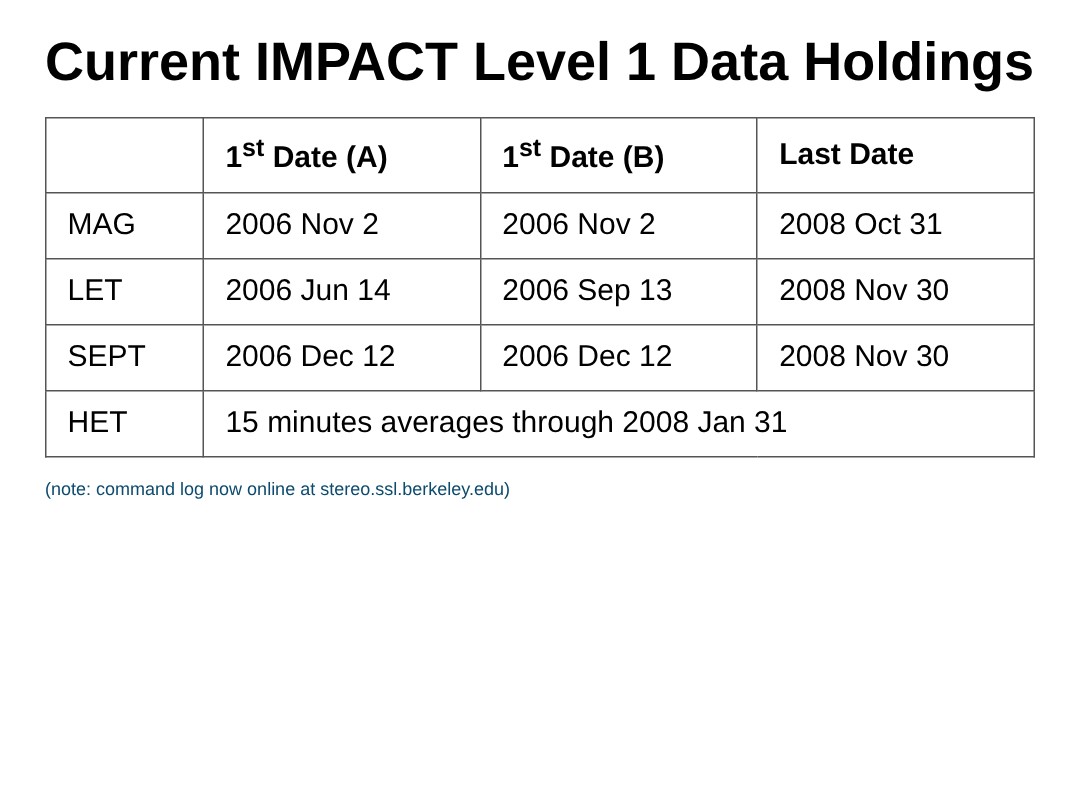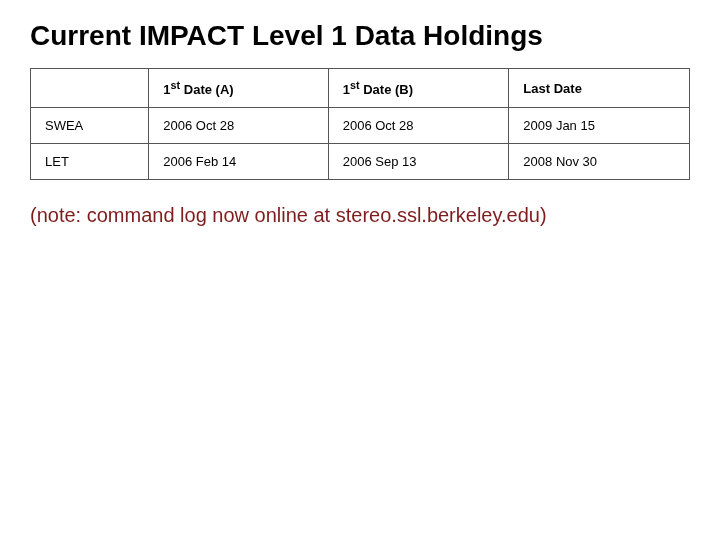--- a/index.html
+++ b/index.html
@@ -4,74 +4,84 @@
   <style>
     * { box-sizing: border-box; margin: 0; padding: 0; }
     body {
       background: #ffffff;
       font-family: Arial, Helvetica, sans-serif;
       width: 720px;
       min-height: 540px;
       padding: 20px 30px;
     }
     h1 {
-      font-size: 28px;
+      font-size: 36px;
       font-weight: bold;
       margin-bottom: 16px;
       color: #000;
     }
     table {
       width: 100%;
       border-collapse: collapse;
-      font-size: 13px;
+      font-size: 20px;
     }
     table td, table th {
       border: 1.5px solid #555;
       padding: 10px 14px;
       color: #000;
     }
     thead td {
       font-weight: bold;
       background: #fff;
     }
     tbody tr:nth-child(odd) {
       background: #fff;
     }
     tbody tr:nth-child(even) {
       background: #fff;
     }
     .note {
-      margin-top: 24px;
-      font-size: 20px;
-      color: #7f1d1d;
+      margin-top: 14px;
+      font-size: 12px;
+      color: #0c4a6e;
     }
   </style>
 </head>
 <body>
 
 <h1>Current IMPACT Level 1 Data Holdings</h1>
 
 <table>
   <thead>
     <tr>
       <td></td>
       <td>1<sup>st</sup> Date (A)</td>
       <td>1<sup>st</sup> Date (B)</td>
       <td>Last Date</td>
     </tr>
   </thead>
   <tbody id="table-body">
-      <tr>
-        <td>SWEA</td>
-        <td>2006 Oct 28</td>
-        <td>2006 Oct 28</td>
-        <td>2009 Jan 15</td>
+  <tr>
+        <td>MAG</td>
+        <td>2006 Nov 2</td>
+        <td>2006 Nov 2</td>
+        <td>2008 Oct 31</td>
       </tr>
       <tr>
         <td>LET</td>
-        <td>2006 Feb 14</td>
+        <td>2006 Jun 14</td>
         <td>2006 Sep 13</td>
         <td>2008 Nov 30</td>
+      </tr>
+      <tr>
+        <td>SEPT</td>
+        <td>2006 Dec 12</td>
+        <td>2006 Dec 12</td>
+        <td>2008 Nov 30</td>
+      </tr>
+      <tr>
+        <td>HET</td>
+        <td colspan="3">15 minutes averages through 2008 Jan 31</td>
       </tr>
     </tbody>
 </table>
 
 <p class="note">(note: command log now online at stereo.ssl.berkeley.edu)</p>
 
 </body></html>

